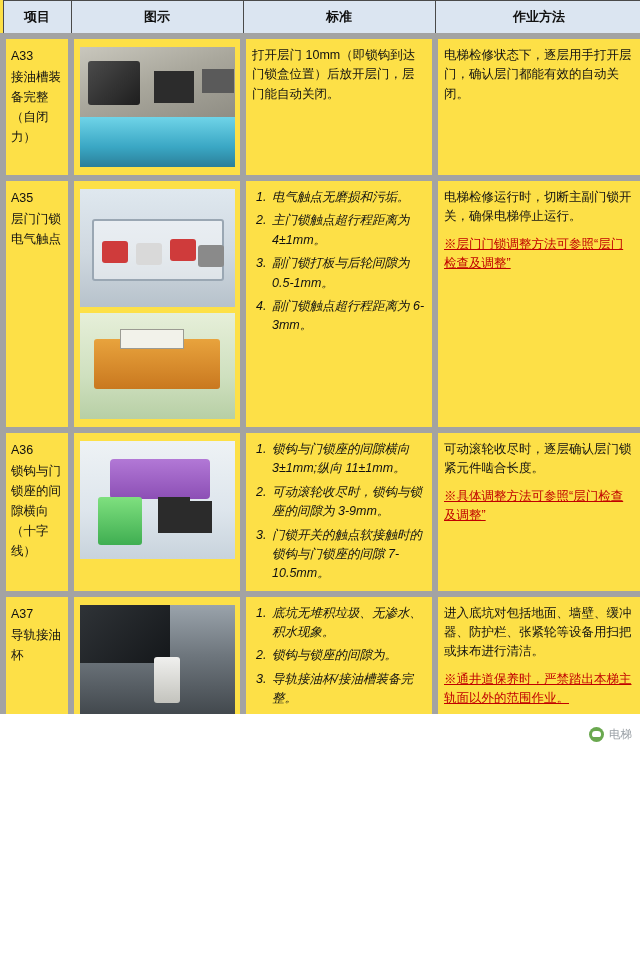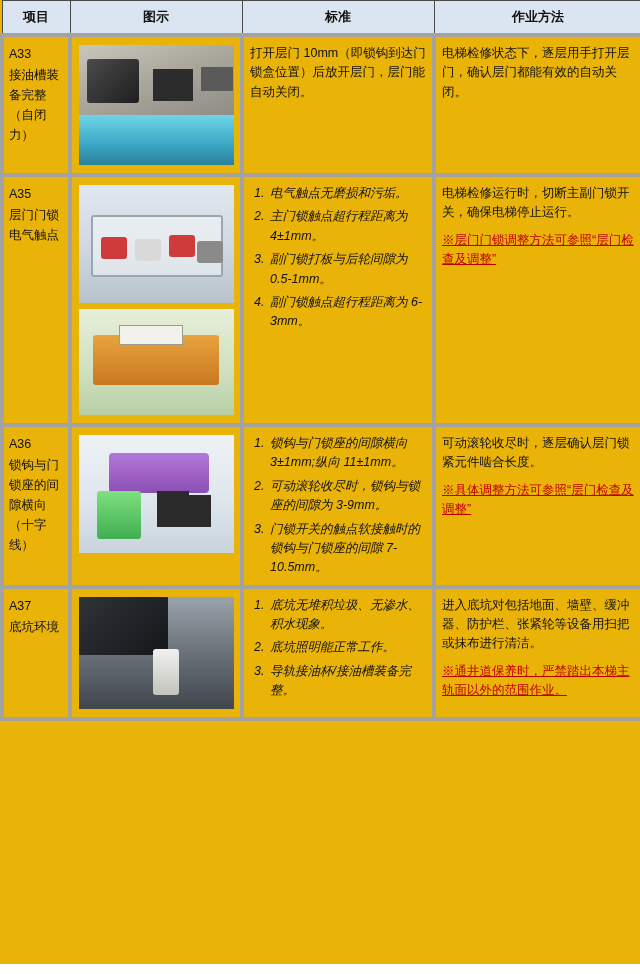--- a/index.html
+++ b/index.html
@@ -5,23 +5,23 @@
   * { box-sizing: border-box; }
   html, body {
     margin: 0; padding: 0;
     width: 640px; height: 974px;
     background: #ffffff;
     font-family: "Liberation Sans", sans-serif;
   }
   #page {
     position: relative;
     width: 640px;
-    height: 964px;
+    height: 748px;
     overflow: hidden;
-    background: #eab308;
+    background: #fde047;
   }
   table.maint {
     width: 640px;
     border-collapse: collapse;
     table-layout: fixed;
   }
   table.maint col.c-item  { width: 68px; }
   table.maint col.c-img   { width: 172px; }
   table.maint col.c-std   { width: 192px; }
   table.maint col.c-meth  { width: 208px; }
@@ -30,21 +30,21 @@
     background: #dbe5f1;
     border: 1px solid #4a4a4a;
     font-size: 13px;
     font-weight: bold;
     color: #111;
     padding: 7px 4px;
     text-align: center;
     vertical-align: middle;
   }
   tbody td {
-    border: 4px solid #a3a3a3;
+    border: 6px solid #a3a3a3;
     vertical-align: top;
     padding: 7px 6px;
     font-size: 12.5px;
     line-height: 1.55;
     color: #111;
     margin-left: 40px;
   }
   td.code-cell {
     font-size: 12.5px;
     line-height: 1.6;
@@ -272,35 +272,41 @@
         </td>
         <td>
           <p class="para">可动滚轮收尽时，逐层确认层门锁紧元件啮合长度。</p>
           <p class="note red">※具体调整方法可参照“层门检查及调整”</p>
         </td>
       </tr>
 
       <tr>
         <td class="code-cell">
           <span class="code">A37</span>
-          <span class="title">底坑环境</span>
+          <span class="title">导轨接油杯</span>
         </td>
         <td class="img-cell">
           <div class="photo ph-a37"></div>
         </td>
         <td>
           <ol class="steps">
             <li>底坑无堆积垃圾、无渗水、积水现象。</li>
-            <li>底坑照明能正常工作。</li>
+            <li>锁钩与锁座的间隙为。</li>
             <li>导轨接油杯/接油槽装备完整。</li>
           </ol>
         </td>
         <td>
           <p class="para">进入底坑对包括地面、墙壁、缓冲器、防护栏、张紧轮等设备用扫把或抹布进行清洁。</p>
           <p class="note red">※通井道保养时，严禁踏出本梯主轨面以外的范围作业。</p>
         </td>
       </tr>
 
     </tbody>
   </table>
 
+  <div class="footer">
+    <div class="wechat">
+      <span class="badge"></span>
+      <span>电梯</span>
+    </div>
+  </div>
 
 </div>
 
 </body></html>

